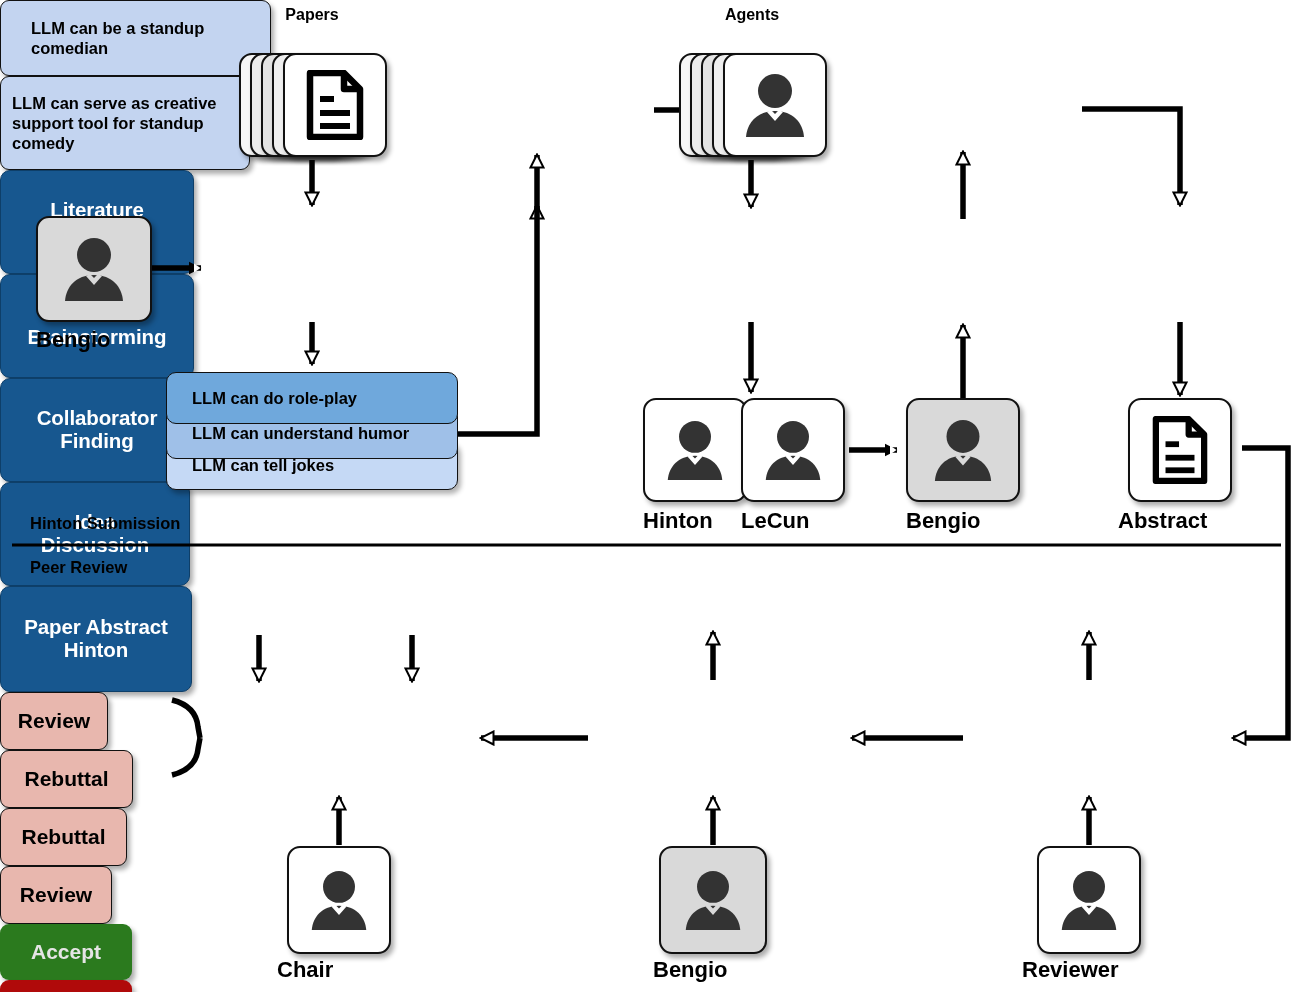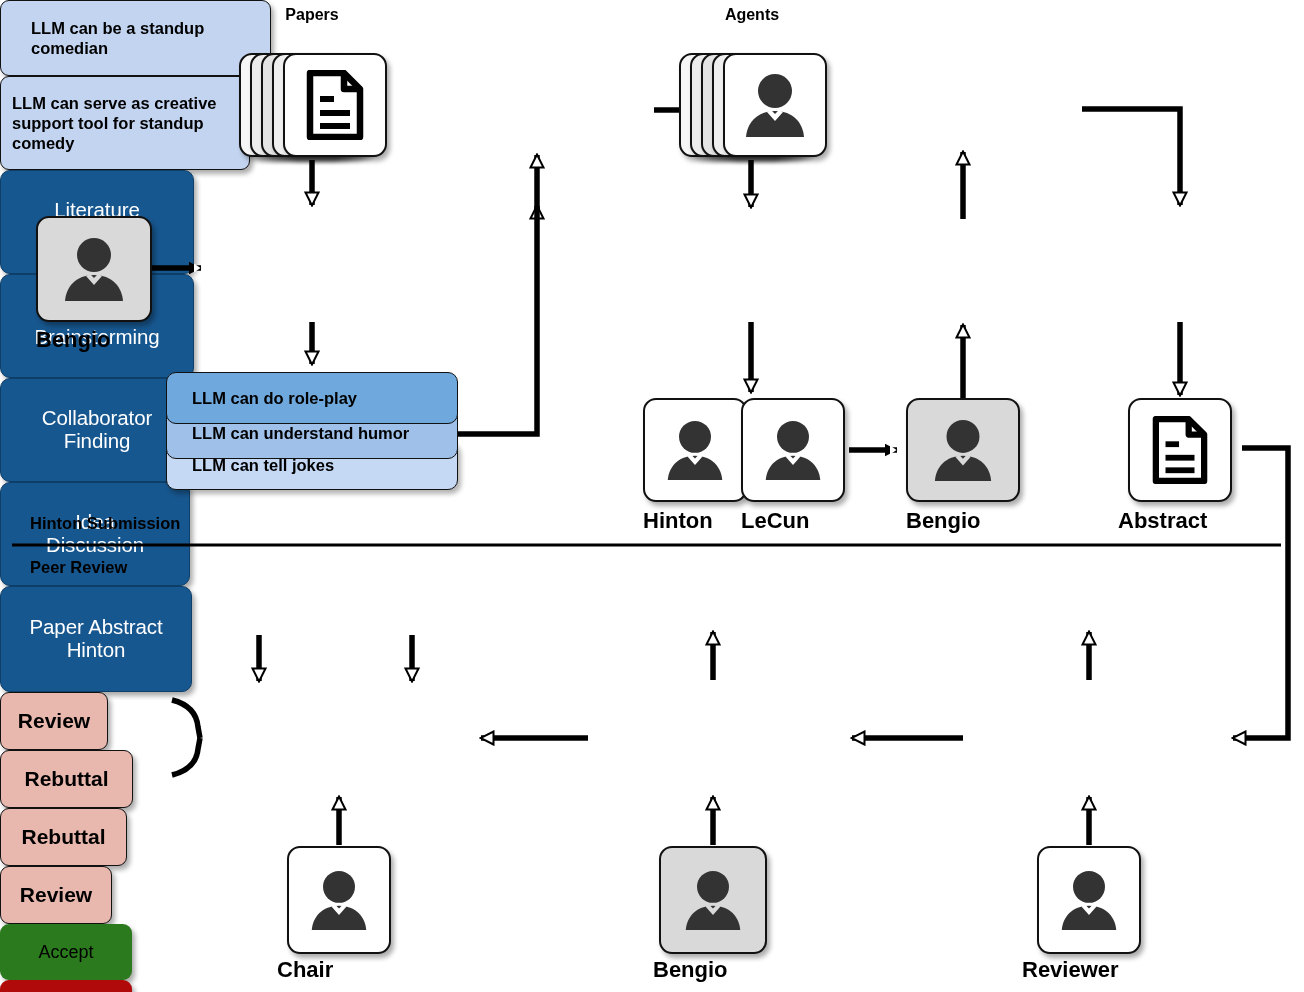--- a/index.html
+++ b/index.html
@@ -2,38 +2,38 @@
 <html><head>
 <meta charset="utf-8">
 <style>
   html,body{margin:0;padding:0;background:#ffffff;}
   body{width:1304px;height:992px;font-family:"Liberation Sans",sans-serif;}
   #stage{position:relative;width:1304px;height:992px;overflow:hidden;background:#fff;}
 
   
   .node{
     display:flex;align-items:center;justify-content:center;text-align:center;
-    border-radius:10px;font-weight:normal;line-height:1.12;
+    border-radius:10px;font-weight:bold;line-height:1.12;
     box-shadow:3px 4px 5px rgba(0,0,0,0.33);
   }
   .node.proc{
     background:#17578f;color:#ffffff;font-size:20.5px;letter-spacing:-0.1px;
     border:1px solid #0e3f69;
   }
   .node.callout{
     background:#c3d4f0;color:#000;font-size:16.5px;font-weight:bold;
     border:1.6px solid #111;border-radius:9px;
     justify-content:flex-start;text-align:left;padding:5px 9px 5px 11px;
     line-height:1.22;
   }
   .node.pink{
     background:#e8b7ae;color:#000;font-size:21px;font-weight:bold;
     border:1.6px solid #111;border-radius:9px;
   }
-  .node.accept{background:#2b7a1e;color:#000000;font-size:18px;border:none;border-radius:9px;}
+  .node.accept{background:#2b7a1e;color:#e5e5e5;font-size:21px;border:none;border-radius:9px;}
   .node.reject{background:#b00a0a;color:#fff;font-size:21px;border:none;border-radius:9px;}
 
   
   .cap{
     position:absolute;box-sizing:border-box;border:1.5px solid #111;border-radius:10px;
     font-size:16.5px;font-weight:bold;color:#000;display:flex;align-items:center;
     padding-left:25px;
   }
 
   

